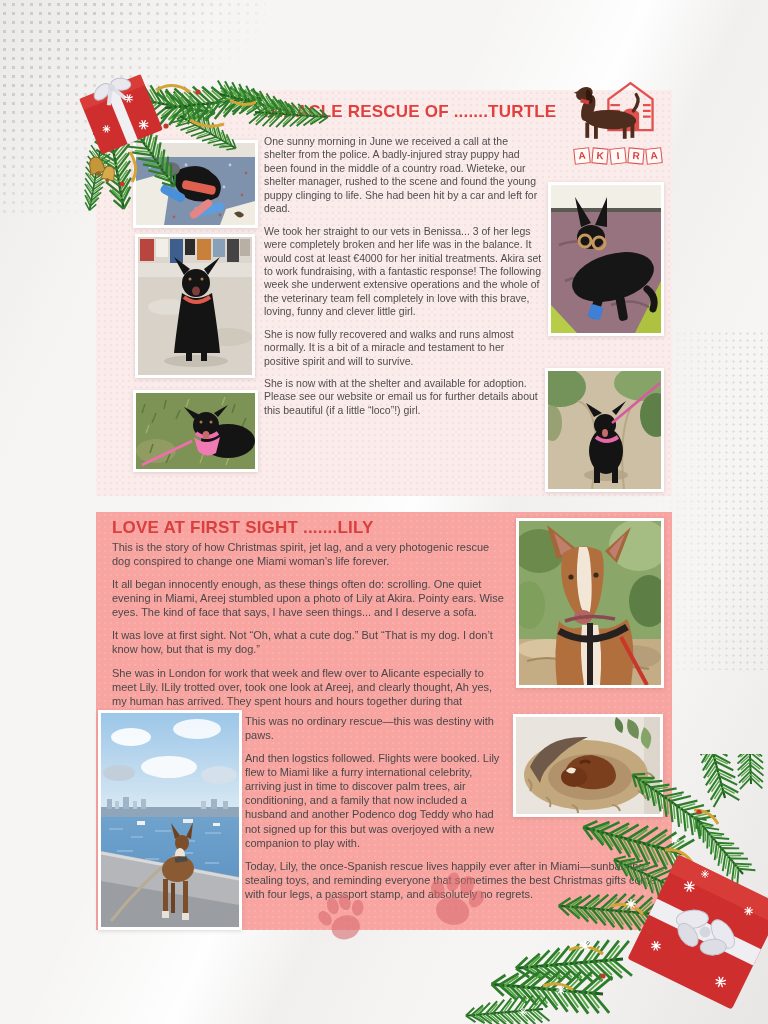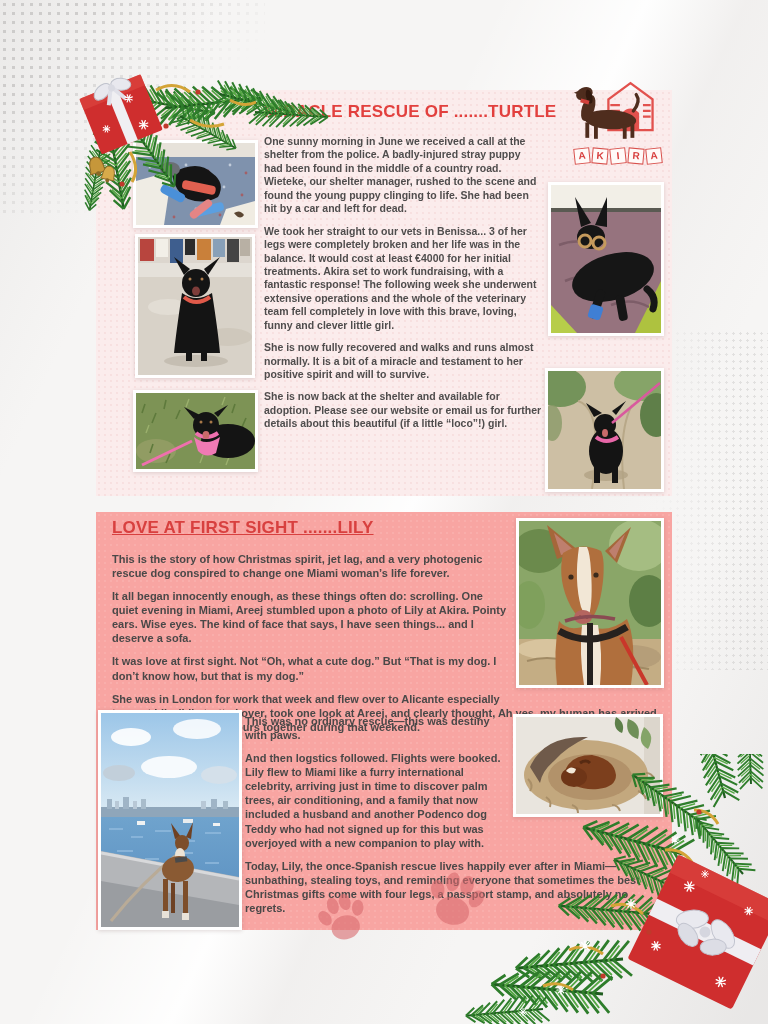--- a/index.html
+++ b/index.html
@@ -20,23 +20,23 @@
      background:radial-gradient(circle,#9a9898 1.2px,transparent 1.4px) 0 0/7px 7px;
      -webkit-mask-image:linear-gradient(to right,transparent,#000 70%);
      mask-image:linear-gradient(to right,transparent,#000 70%);}
   
   .panel{position:absolute;z-index:10;}
   .panel1{left:96px;top:90px;width:576px;height:406px;background:
       radial-gradient(rgba(226,160,160,.16) 1px,transparent 1.4px) 0 0/6px 6px,#fbecec;}
   .panel2{left:96px;top:512px;width:576px;height:418px;background:
       radial-gradient(rgba(255,255,255,.10) 1px,transparent 1.4px) 0 0/6px 6px,#f8a5a2;}
   h1.sec-title{margin:0;font-size:17px;font-weight:bold;letter-spacing:.2px;color:#e2403e;}
-  .panel2 h1.sec-title{color:#d8403f;margin-bottom:14px;text-decoration:underline;}
+  .panel2 h1.sec-title{color:#d8403f;margin-bottom:2px;}
   .panel1 h1.sec-title{position:absolute;left:168px;top:12px;}
-  .body-text p{margin:0 0 9px 0;font-size:10.5px;line-height:1.28;color:#4f4d4d;font-weight:700;}
+  .body-text p{margin:0 0 9px 0;font-size:10.5px;line-height:1.28;color:#4f4d4d;font-weight:400;}
   .col-text{position:absolute;left:168px;top:45px;width:278px;}
   .panel2 .body-text p{font-size:11px;color:#4a4848;}
   .upper{position:absolute;left:16px;top:6px;width:552px;}
   .lower{position:absolute;left:149px;top:202px;width:418px;}
   
   .photo{position:absolute;border:3px solid #fff;box-shadow:0 1px 4px rgba(90,50,50,.18);
          box-sizing:border-box;overflow:hidden;background:#ddd;}
   .photo svg{display:block;width:100%;height:100%;}
   .ph1{left:37px;top:50px;width:125px;height:88px;}
   .ph2{left:39px;top:144px;width:120px;height:144px;}
@@ -217,21 +217,21 @@
         <path d="M48 66 Q58 74 70 66" stroke="#e867a8" stroke-width="4" fill="none"></path>
         <path d="M64 52 L112 12" stroke="#d95a9e" stroke-width="2.6"></path>
         <ellipse cx="57" cy="62" rx="3" ry="4" fill="#c96a6a"></ellipse>
       </svg>
     </div>
 
     <div class="col-text body-text">
       <p>One sunny morning in June we received a call at the shelter from the police. A badly-injured stray puppy had been found in the middle of a country road. Wieteke, our shelter manager, rushed to the scene and found the young puppy clinging to life. She had been hit by a car and left for dead.</p>
       <p>We took her straight to our vets in Benissa... 3 of her legs were completely broken and her life was in the balance. It would cost at least €4000 for her initial treatments. Akira set to work fundraising, with a fantastic response! The following week she underwent extensive operations and the whole of the veterinary team fell completely in love with this brave, loving, funny and clever little girl.</p>
       <p>She is now fully recovered and walks and runs almost normally. It is a bit of a miracle and testament to her positive spirit and will to survive.</p>
-      <p>She is now back at the shelter and available for adoption. Please see our website or email us for further details about this beautiful (if a little “loco”!) girl.</p>
+      <p>She is now with at the shelter and available for adoption. Please see our website or email us for further details about this beautiful (if a little “loco”!) girl.</p>
     </div>
   </section>
 
   <section class="panel panel2">
 
     <div class="upper body-text">
       <div class="photo float-r lily-photo">
         <svg viewBox="0 0 142 164" preserveAspectRatio="none">
           <rect width="142" height="164" fill="#8aa668"></rect>
           <ellipse cx="20" cy="30" rx="26" ry="22" fill="#6b8a4c"></ellipse>

